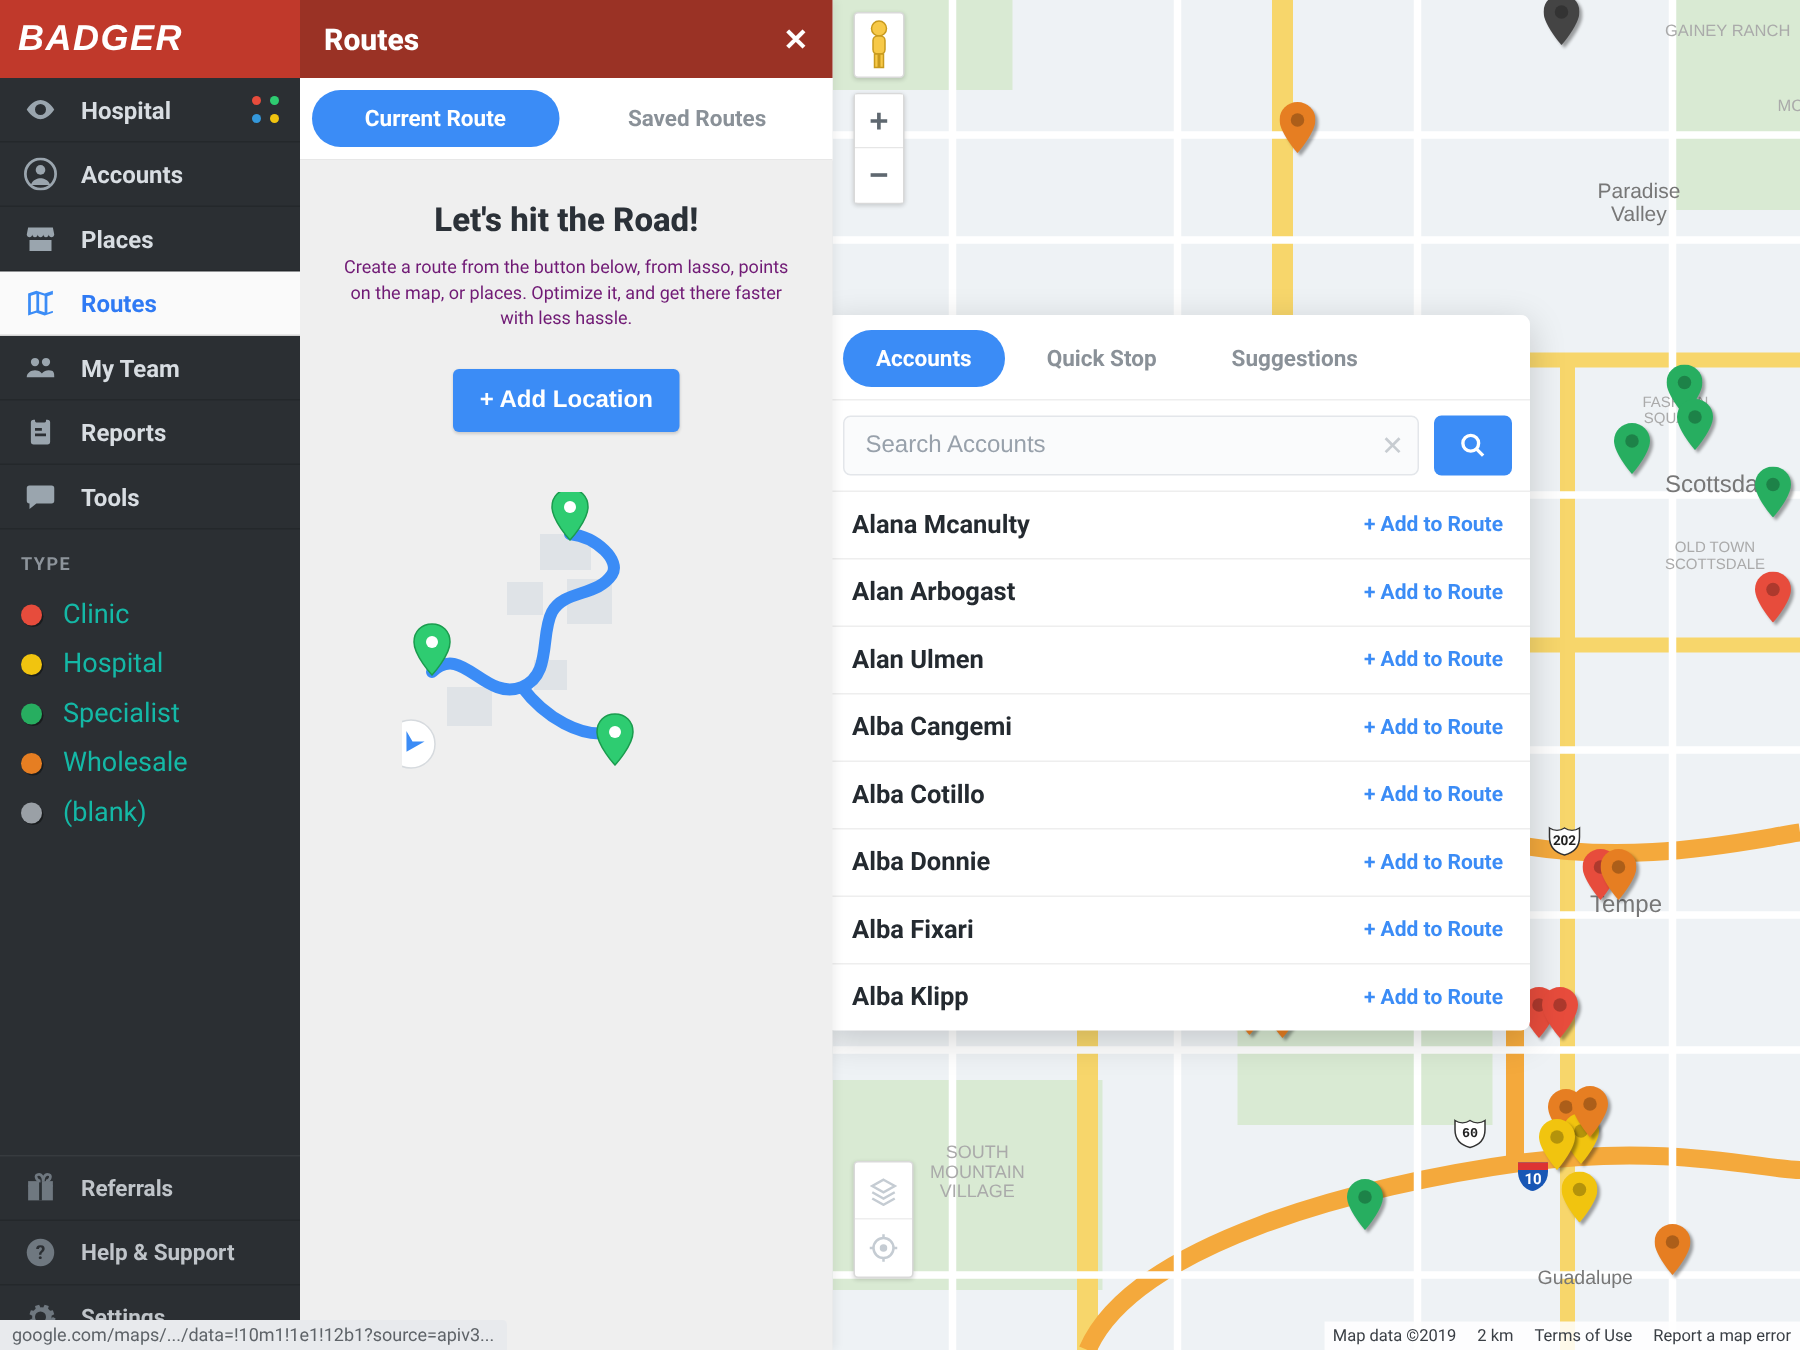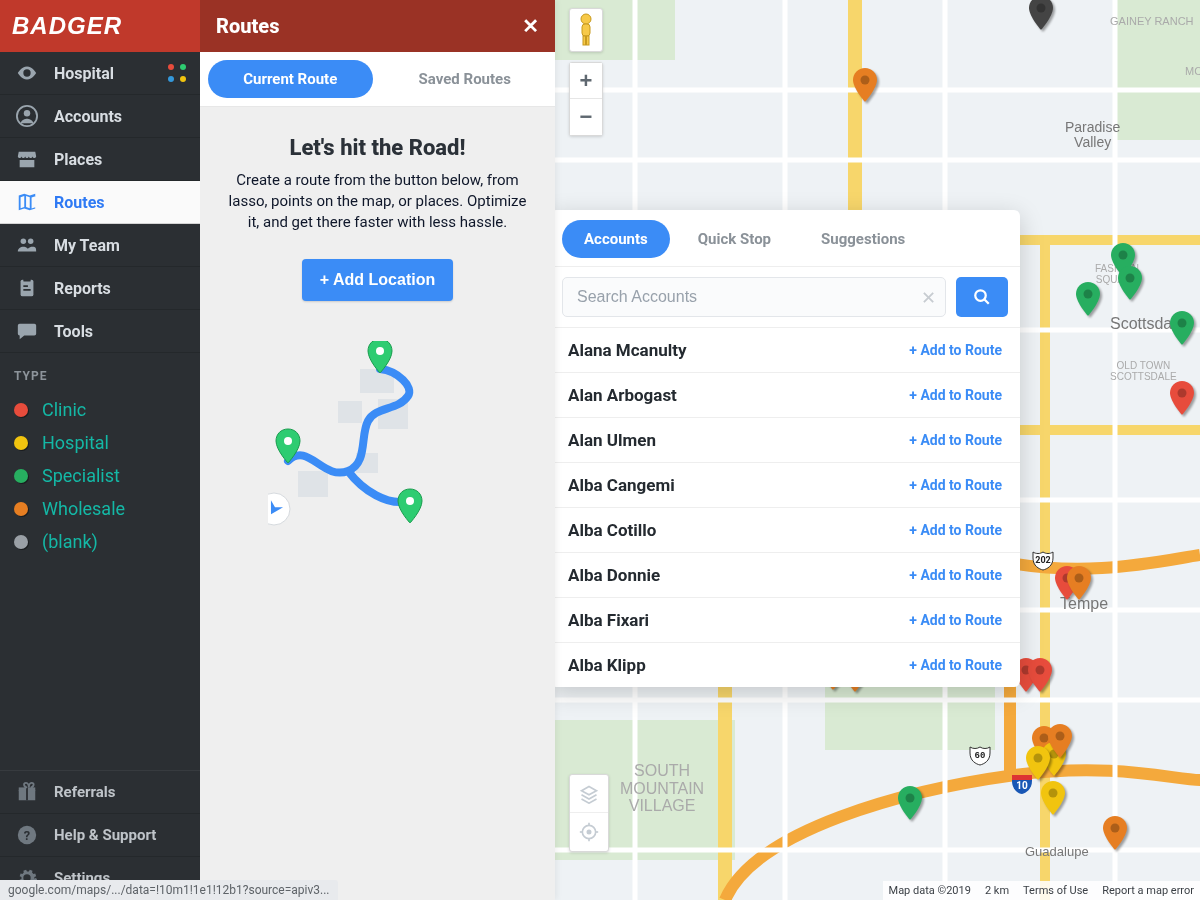--- a/index.html
+++ b/index.html
@@ -26,21 +26,21 @@
 
   
   .panel { width: 355px; background: #efefef; display: flex; flex-direction: column; position: relative; z-index: 25; box-shadow: 2px 0 6px rgba(0,0,0,.06); }
   .panel-header { height: 52px; background: #9a3225; display: flex; align-items: center; justify-content: space-between; padding: 0 16px; color: #fff; font-weight: 800; font-size: 20px; }
   .panel-close { color: #fff; font-size: 20px; cursor: pointer; }
   .tabs { display: flex; background: #fff; border-bottom: 1px solid #e7e7e7; padding: 8px 8px; gap: 10px;}
   .tab { flex: 1; text-align: center; padding: 10px 6px; font-weight: 700; font-size: 15px; color: #8a9198; border-radius: 22px; cursor: pointer; }
   .tab.active { background: #3b8cf6; color: #fff; }
   .panel-body { padding: 28px 22px; text-align: center; }
   .panel-title { font-weight: 800; font-size: 22px; color: #2b3138; margin-bottom: 10px;}
-  .panel-desc { color: #0f172a; font-size: 15px; line-height: 1.4; }
+  .panel-desc { color: #701a75; font-size: 12px; line-height: 1.4; }
   .add-loc { margin: 26px auto 0; background: #3b8cf6; color: #fff; font-weight: 800; font-size: 16px; border: none; border-radius: 4px; padding: 12px 18px; cursor: pointer; box-shadow: 0 1px 2px rgba(0,0,0,.15);}
   .route-illus { margin: 40px auto 0; width: 220px; height: 220px; }
 
   
   .map { flex: 1; position: relative; background: #e9eef2; }
   .map svg.basemap { position: absolute; inset: 0; }
   .map-controls { position: absolute; left: 14px; top: 8px; display: flex; flex-direction: column; gap: 10px; z-index: 5;}
   .pegman { width: 34px; height: 44px; background: #fff; border:1px solid #d9d9d9; border-radius: 3px; display:flex; align-items:center; justify-content:center; box-shadow: 0 1px 3px rgba(0,0,0,.15); cursor: grab;}
   .zoom { width: 34px; background:#fff; border:1px solid #d9d9d9; border-radius:3px; box-shadow: 0 1px 3px rgba(0,0,0,.15);}
   .zoom button { width:100%; height:36px; border:none; background:#fff; font-size:22px; font-weight:700; color:#5f6870; cursor:pointer;}
@@ -289,21 +289,21 @@
       </g>
     </svg>
 
     <div id="map-labels">
         <div class="map-label light" style="left: 555px; top: 15px; font-size: 11px;">GAINEY RANCH</div>
         <div class="map-label" style="left: 510px; top: 120px; font-size: 14px;">Paradise<br>Valley</div>
         <div class="map-label" style="left: 555px; top: 315px; font-size: 16px;">Scottsdale</div>
         <div class="map-label light" style="left: 540px; top: 263px; font-size: 10px;">FASHION<br>SQUARE</div>
         <div class="map-label light" style="left: 555px; top: 360px; font-size: 10px;">OLD TOWN<br>SCOTTSDALE</div>
         <div class="map-label" style="left: 505px; top: 595px; font-size: 16px;">Tempe</div>
-        <div class="map-label light" style="left: 65px; top: 762px; font-size: 16px;">SOUTH<br>MOUNTAIN<br>VILLAGE</div>
+        <div class="map-label light" style="left: 65px; top: 762px; font-size: 12px;">SOUTH<br>MOUNTAIN<br>VILLAGE</div>
         <div class="map-label" style="left: 470px; top: 845px; font-size: 13px;">Guadalupe</div>
         <div class="map-label light" style="left: 630px; top: 65px; font-size: 11px;">MC</div>
       </div>
     <div id="map-pins">
         <div class="pin" style="left: 310px; top: 102px;"><svg viewBox="0 0 24 34">
             <path d="M12 0C5.4 0 0 5.3 0 11.8 0 20.6 12 34 12 34s12-13.4 12-22.2C24 5.3 18.6 0 12 0z" fill="#e67e22"></path>
             <circle cx="12" cy="12" r="4.5" fill="rgba(0,0,0,.25)"></circle>
           </svg></div>
         <div class="pin" style="left: 486px; top: 30px;"><svg viewBox="0 0 24 34">
             <path d="M12 0C5.4 0 0 5.3 0 11.8 0 20.6 12 34 12 34s12-13.4 12-22.2C24 5.3 18.6 0 12 0z" fill="#444"></path>

